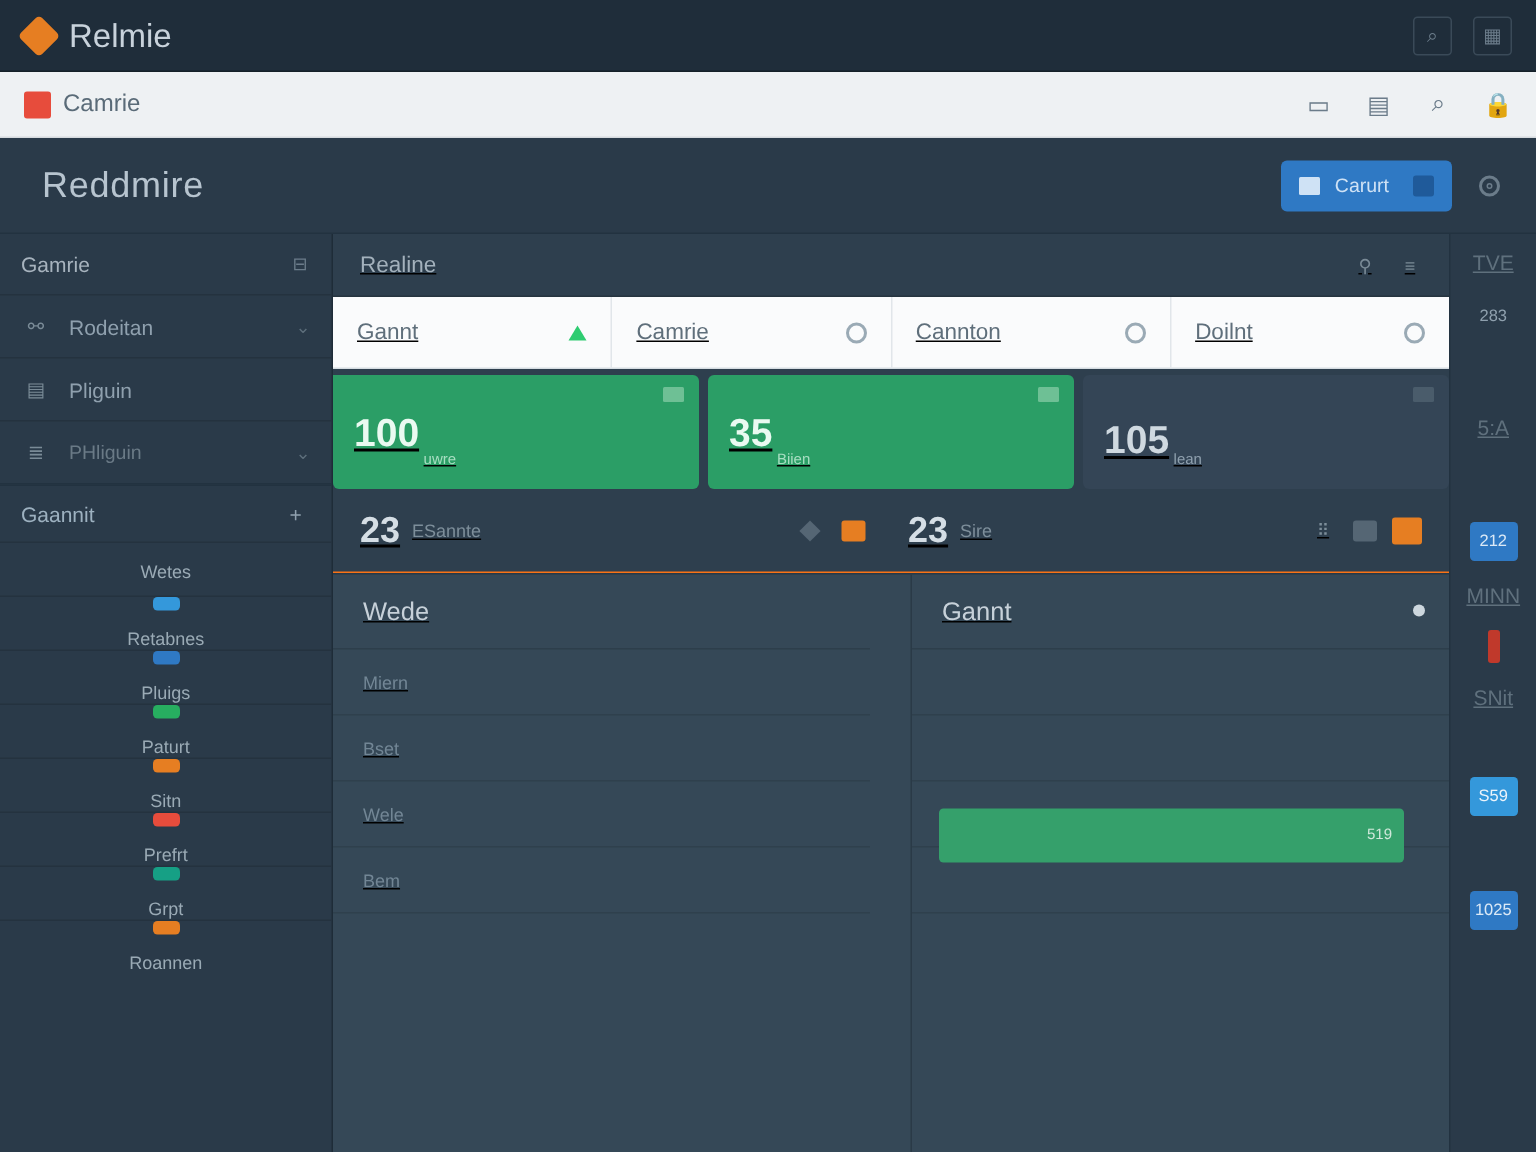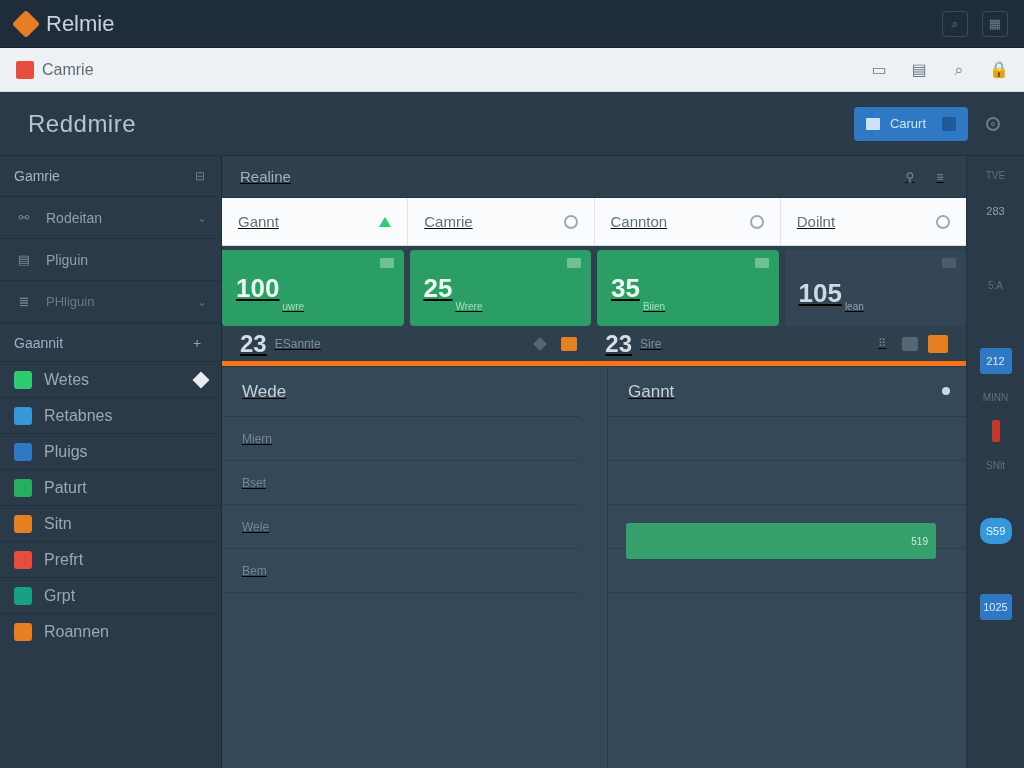--- a/index.html
+++ b/index.html
@@ -65,38 +65,38 @@
 
 .side-head2 {
   height:38px; display:flex; align-items:center; padding:0 14px;
   color:#9db1c0; font-size:14px; border-top:1px solid #223240;
 }
 .side-head2 .hspacer{flex:1;}
 .plus { width:14px; height:14px; color:#8fa0ae; font-size:14px; line-height:1;}
 
 .list-item {
   height:36px; display:flex; align-items:center; gap:12px; padding:0 14px;
-  color:#9aaab5; font-size:16px; border-top:1px solid #24323f;
+  color:#9aaab5; font-size:12px; border-top:1px solid #24323f;flex-direction:column;
 }
 .sq-ico { width:18px; height:18px; border-radius:3px; display:flex; align-items:center; justify-content:center; font-size:10px; color:#fff;}
 .c-green{background:#2ecc71;} .c-blue{background:#3498db;} .c-blue2{background:#2f79c4;}
 .c-green2{background:#27ae60;} .c-orange{background:#e67e22;} .c-red{background:#e74c3c;}
 .c-grey{background:#7f8c8d;} .c-teal{background:#16a085;}
 .diamond { width:12px; height:12px; background:#e9edf0; transform:rotate(45deg); margin-left:auto; }
 
 
 .main { flex:1; background:#2e3f4e; position:relative; display:flex; }
 .content { flex:1; padding: 0 0 0 0; display:flex; flex-direction:column;text-decoration:underline; }
 .rail { width:58px; background:#2a3a49; border-left:1px solid #223240; display:flex; flex-direction:column; align-items:center; gap:10px; padding-top:6px;}
 .rail .ric { width:32px; height:26px; display:flex; align-items:center; justify-content:center; color:#7a8b97; font-size:11px; border-radius:3px;}
 .rail .ric.num { color:#8fa0ae; font-size:11px; }
 .rail .ric.badge-blue{ background:#2f79c4; color:#dbe9f6; }
-.rail .ric.badge-lblue{ background:#3498db; color:#eaf3fb;border-radius:10px;}
+.rail .ric.badge-lblue{ background:#3498db; color:#eaf3fb;}
 .rail .ric.bar-red{ background:#c0392b; width:8px; height:22px; border-radius:2px;}
-.rail .small{font-size:10px;color:#5f707d;}
+.rail .small{font-size:14px;color:#5f707d;text-decoration:underline;}
 
 
 .sec-head {
   height:42px; display:flex; align-items:center; padding:0 18px;
   color:#a3b1bc; font-size:15px; border-bottom:1px solid #26343f;
 }
 .sec-head .shspacer{flex:1;}
 .sec-head .shico{ width:16px; height:16px; color:#7a8b97; margin-left:14px; display:flex;align-items:center;justify-content:center;font-size:12px;}
 
 
@@ -119,21 +119,21 @@
   padding:0 14px; color:#d8f1e4; position:relative;
 }
 .card:first-child{border-top-left-radius:0;}
 .card .big{ font-size:26px; font-weight:600; color:#eafaf1; }
 .card .sub{ font-size:10px; color:#a8dec2; margin-left:3px; align-self:flex-end; margin-bottom:14px;}
 .card .cico{ position:absolute; top:8px; right:10px; width:14px; height:10px; background:#6ec095; border-radius:1px;}
 .card.dark { background:#344556; }
 .card.dark .big{color:#cfd9e0;margin-top:10px;} .card.dark .sub{color:#8fa0ae;} .card.dark .cico{background:#4a5c6b;}
 
 
-.midrow { height:40px; display:flex; align-items:center; padding:0 18px; color:#c3cfd8; border-bottom:5px solid #f97316;}
+.midrow { height:56px; display:flex; align-items:center; padding:0 18px; color:#c3cfd8; border-bottom:1px solid #f97316;}
 .midrow .mval{ font-size:24px; font-weight:600; margin-right:8px; color:#d5dee5;}
 .midrow .mlab{ font-size:12px; color:#7d8e9a;}
 .midrow .mspacer{flex:1;}
 .midrow .diam{ width:10px;height:10px;background:#556674;transform:rotate(45deg);margin:0 10px;}
 .midrow .msq{ width:16px;height:14px;background:#e67e22;border-radius:2px;margin-left:6px;}
 .midrow .mico{ width:14px;height:14px;color:#7d8e9a;margin-left:12px;font-size:11px;}
 .mid-icons{display:flex;align-items:center;gap:10px;}
 .mid-ico-grey{width:16px;height:14px;background:#556674;border-radius:2px;}
 .mid-ico-orange{width:20px;height:18px;background:#e67e22;border-radius:2px;}
 
@@ -284,25 +284,20 @@
           <span>Doilnt</span>
           <div class="tspacer"></div>
           <div class="ring"></div>
         </div>
       </div>
 
       <div class="cards">
         <div class="card">
           <span class="big">100</span>
           <span class="sub">uwre</span>
-          <div class="cico"></div>
-        </div>
-        <div class="card">
-          <span class="big">25</span>
-          <span class="sub">Wrere</span>
           <div class="cico"></div>
         </div>
         <div class="card">
           <span class="big">35</span>
           <span class="sub">Biien</span>
           <div class="cico"></div>
         </div>
         <div class="card dark">
           <span class="big">105</span>
           <span class="sub">lean</span>

